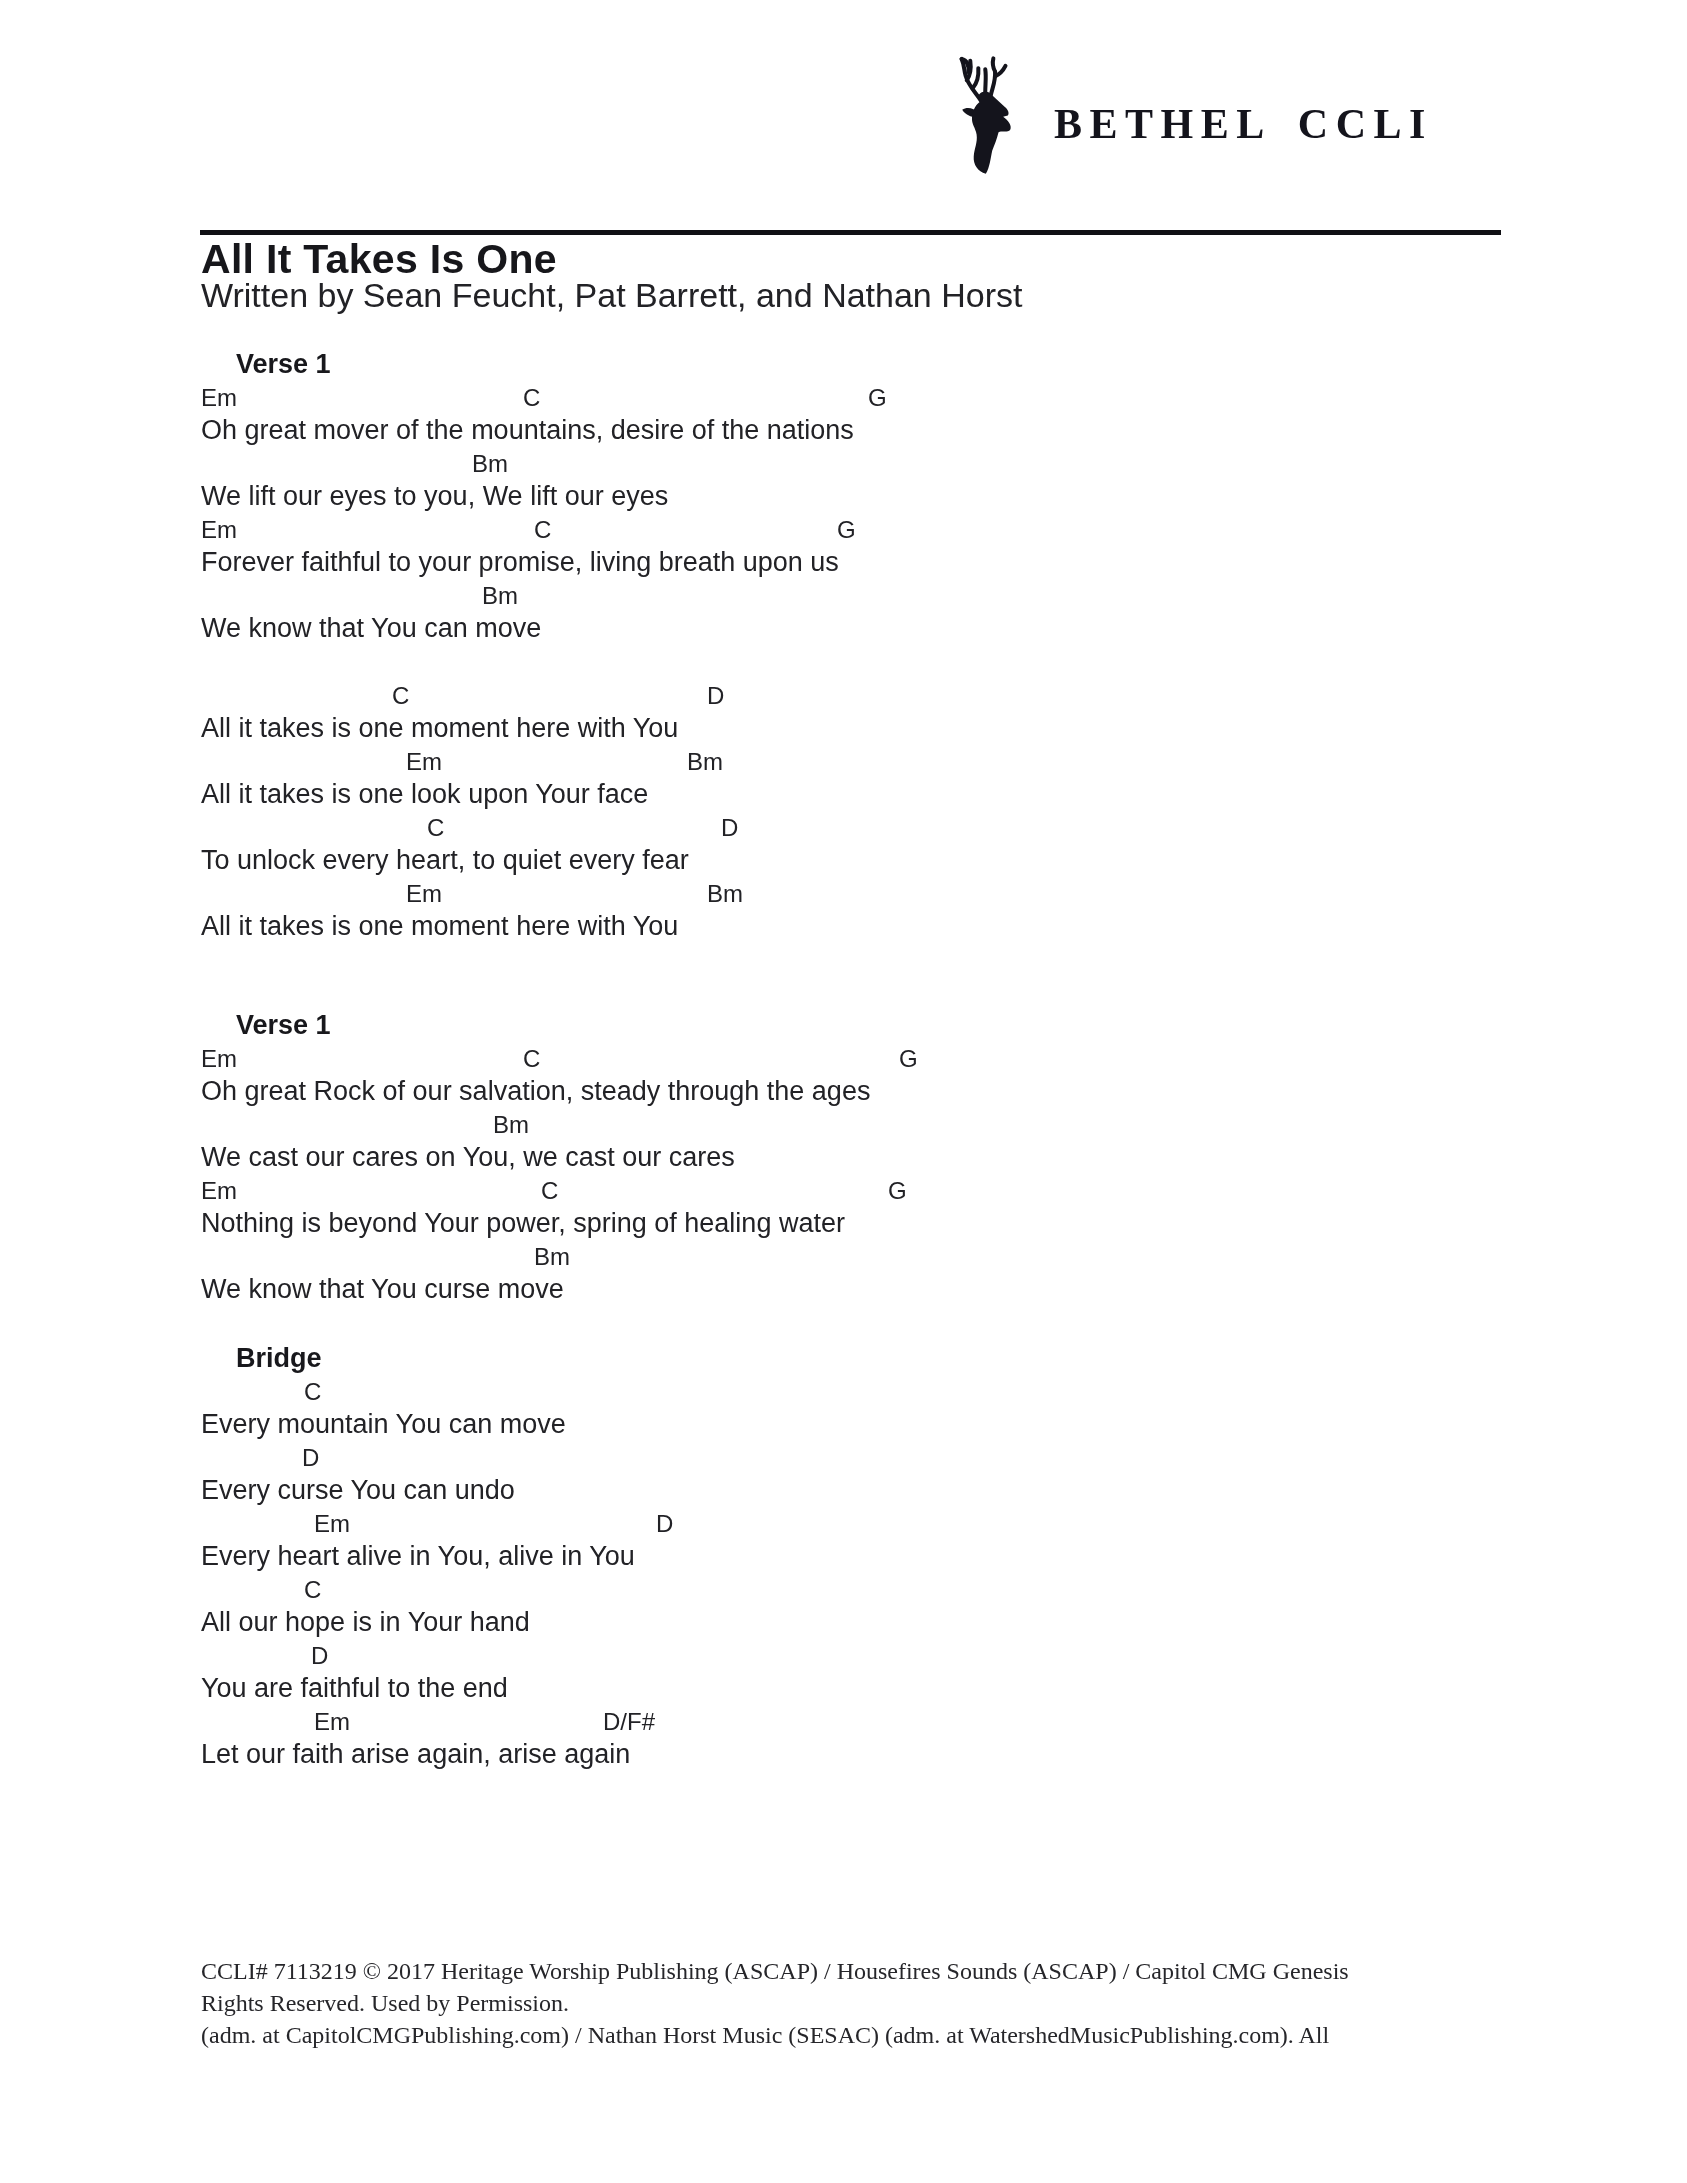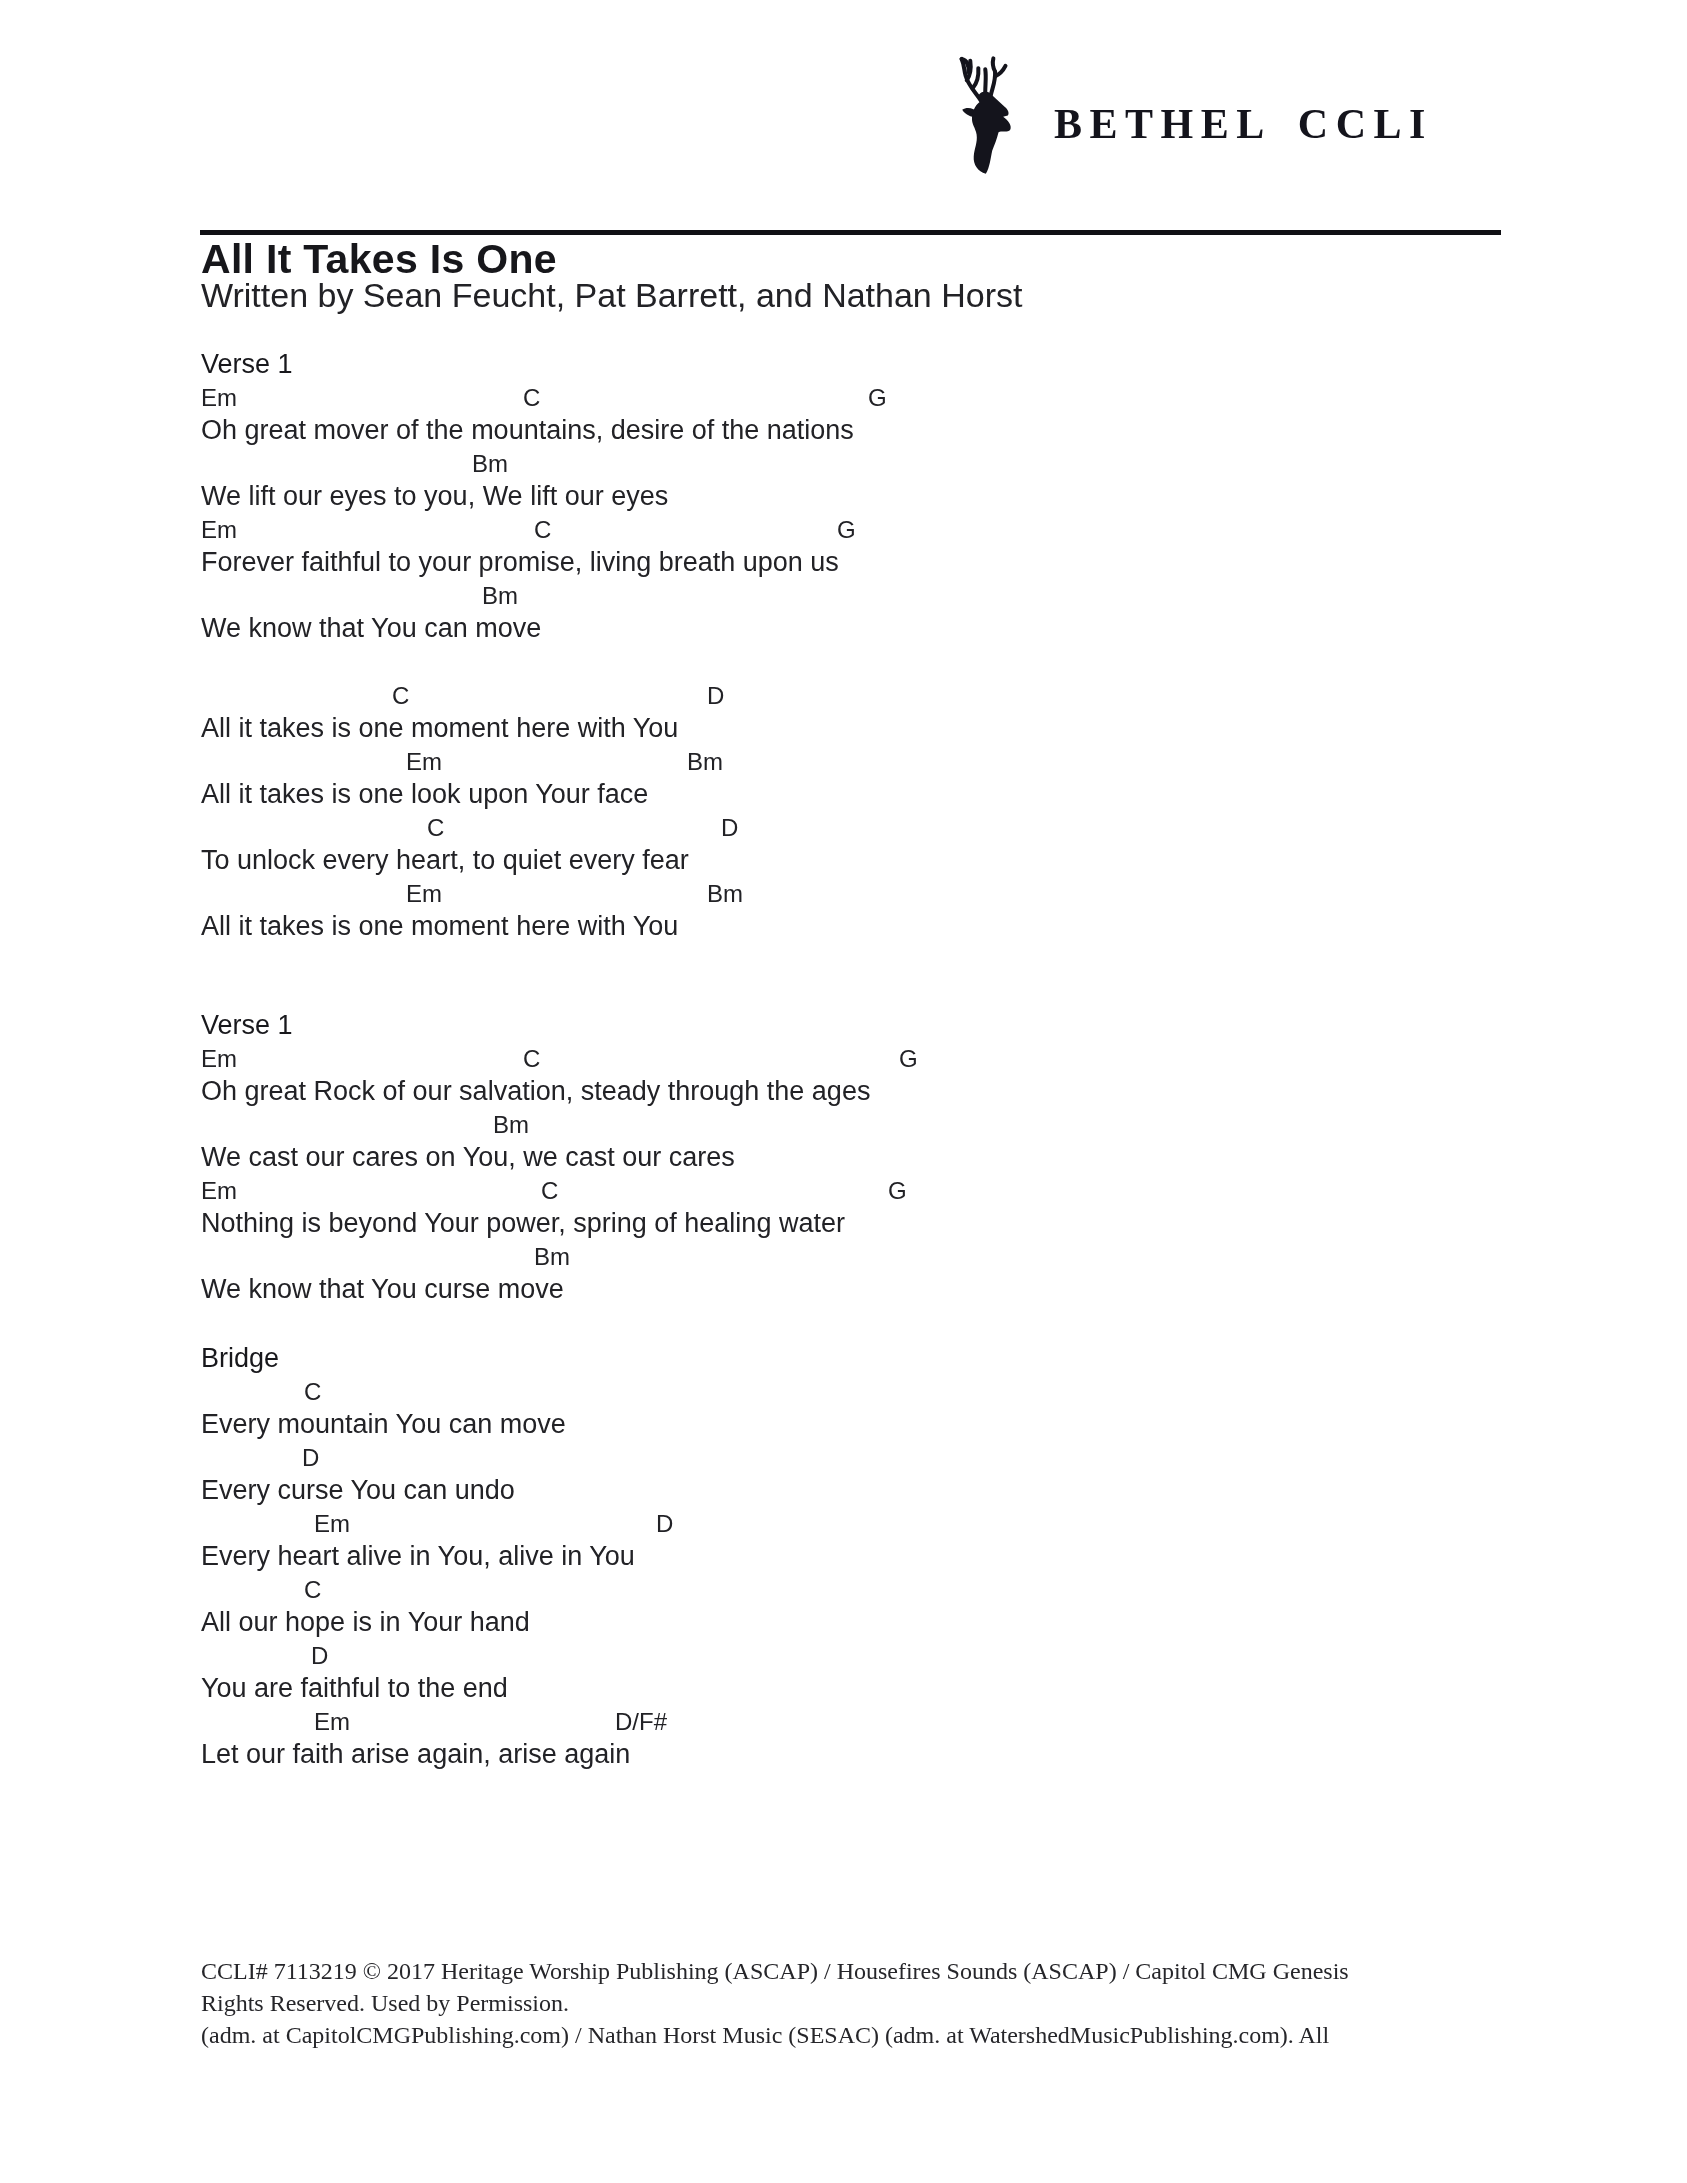--- a/index.html
+++ b/index.html
@@ -23,21 +23,21 @@
   #divider-rule{left:200px;top:230px;width:1301px;height:5.2px;background:#101014;}
   #song-title{
     left:201px;top:237px;font-size:41px;font-weight:bold;line-height:45px;
     color:#17171b;letter-spacing:0.3px;white-space:nowrap;
   }
   #byline{left:201px;top:279px;font-size:34px;line-height:33px;color:#222226;white-space:nowrap;}
 
   
   #sections{left:201px;top:0;width:1319px;height:2183px;}
   .section{position:absolute;left:0;width:1319px;}
-  .section-label{font-size:27px;font-weight:normal;height:33px;line-height:33px;color:#18181c;}
+  .section-label{font-size:27px;font-weight:bold;height:33px;line-height:33px;color:#18181c;margin-left:35px;}
   .line{height:33px;line-height:33px;white-space:pre;}
   .lyric-line{font-size:27px;color:#222226;}
   .chord-line{position:relative;}
   .chord{position:absolute;top:0;font-size:24px;line-height:33px;color:#222226;}
 
   
   #footer{
     left:201px;top:1955px;width:1319px;
     font-family:"Liberation Serif",serif;font-size:24px;line-height:32px;color:#26262a;
   }
@@ -127,21 +127,21 @@
       <div class="line chord-line"><span class="chord" style="left: 103px;">C</span></div>
       <div class="line lyric-line">Every mountain You can move</div>
       <div class="line chord-line"><span class="chord" style="left: 101px;">D</span></div>
       <div class="line lyric-line">Every curse You can undo</div>
       <div class="line chord-line"><span class="chord" style="left: 113px;">Em</span><span class="chord" style="left: 455px;">D</span></div>
       <div class="line lyric-line">Every heart alive in You, alive in You</div>
       <div class="line chord-line"><span class="chord" style="left: 103px;">C</span></div>
       <div class="line lyric-line">All our hope is in Your hand</div>
       <div class="line chord-line"><span class="chord" style="left: 110px;">D</span></div>
       <div class="line lyric-line">You are faithful to the end</div>
-      <div class="line chord-line"><span class="chord" style="left: 113px;">Em</span><span class="chord" style="left: 414px; text-align: right;">D/F#</span></div>
+      <div class="line chord-line"><span class="chord" style="left: 113px;">Em</span><span class="chord" style="left: 402px; text-align: right;">D/F#</span></div>
       <div class="line lyric-line">Let our faith arise again, arise again</div>
     </div>
   </div>
 
 <div id="footer" class="abs">
     <div class="footer-line">CCLI# 7113219 © 2017 Heritage Worship Publishing (ASCAP) / Housefires Sounds (ASCAP) / Capitol CMG Genesis</div>
     <div class="footer-line">Rights Reserved. Used by Permission.</div>
     <div class="footer-line">(adm. at CapitolCMGPublishing.com) / Nathan Horst Music (SESAC) (adm. at WatershedMusicPublishing.com). All</div>
   </div>
 

